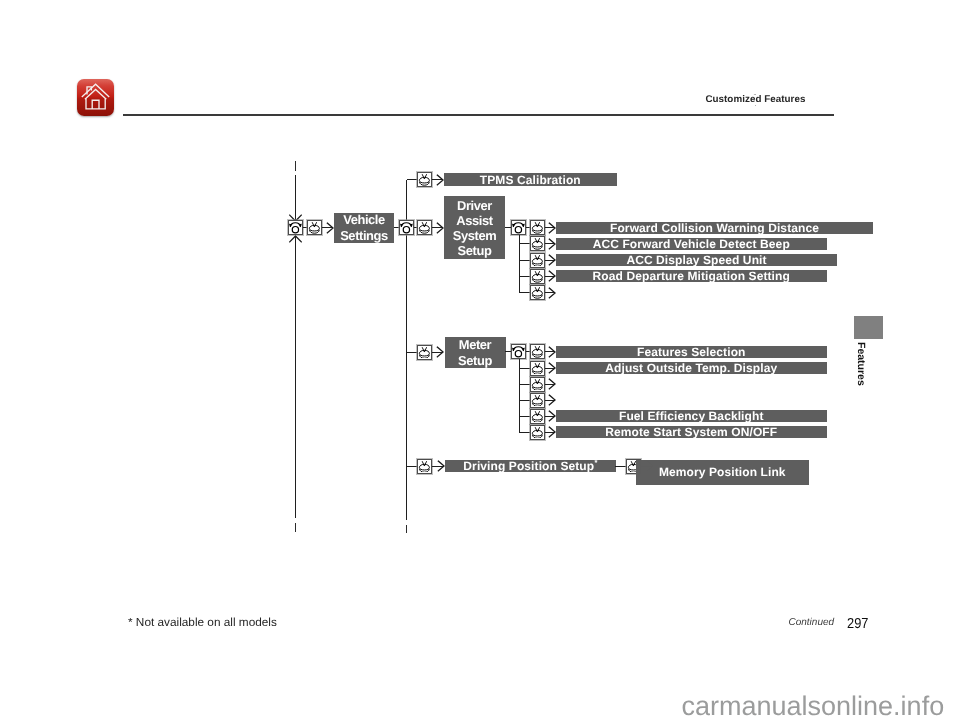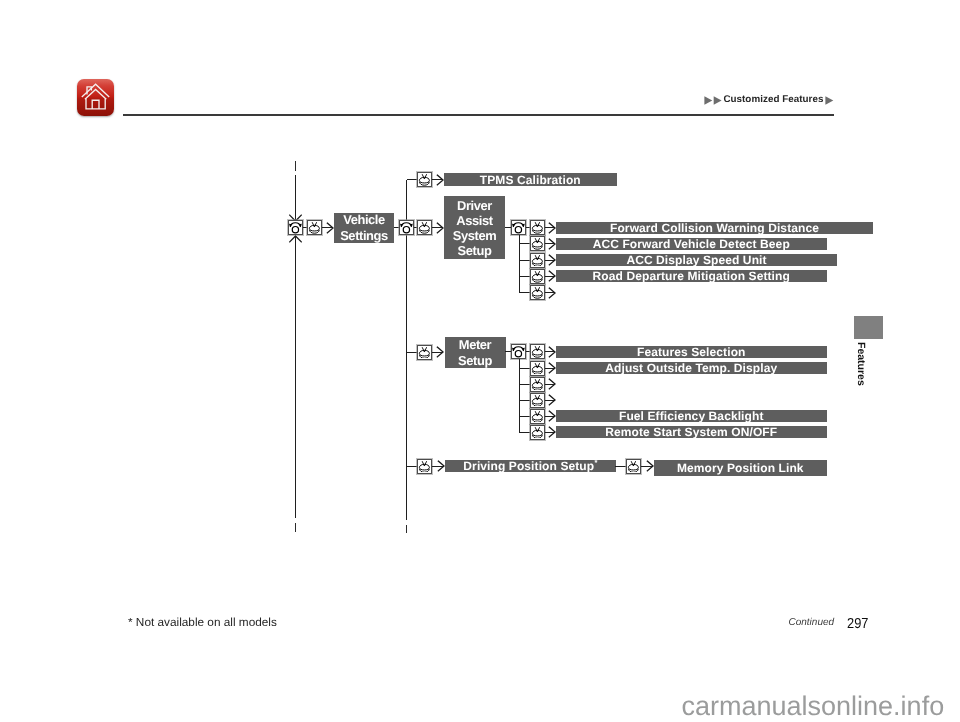--- a/index.html
+++ b/index.html
@@ -13,21 +13,21 @@
 
   
   #home-icon{position:absolute;left:77px;top:79px;width:37px;height:37px;border-radius:7px;
       background:linear-gradient(180deg,#d8483c 0%,#cf2a20 18%,#c01e14 48%,#ae1a10 54%,#931208 92%,#8a1107 100%);
       box-shadow:0 1px 2px rgba(0,0,0,.35);}
   #home-icon svg{display:block;position:absolute;left:4px;top:4px;}
   #home-icon::after{content:"";position:absolute;left:0;top:0;right:0;height:48%;border-radius:7px 7px 3px 3px;background:linear-gradient(180deg,rgba(255,255,255,.16),rgba(255,255,255,0));pointer-events:none;}
   #header-rule{position:absolute;left:123px;top:114px;width:711px;height:1.6px;background:#3a3a3a;}
   #header-title{position:absolute;left:703.5px;top:94px;font-size:9.8px;font-weight:bold;
       color:#262626;letter-spacing:0.05px;white-space:nowrap;font-family:"Liberation Sans",sans-serif;
-      display:flex;align-items:center;height:12px;}
+      display:flex;align-items:center;height:12px;flex-direction:column;}
   #header-title svg{display:block;}
   #header-title .ttl{padding:0 1.8px 0 1.9px;line-height:1;}
 
   
   #side-tab{position:absolute;left:854px;top:316px;width:29px;height:23px;background:#808080;}
   #side-label{position:absolute;left:855.5px;top:341.5px;font-size:10.5px;font-weight:bold;color:#131313;
       writing-mode:vertical-rl;text-orientation:mixed;letter-spacing:0px;white-space:nowrap;line-height:10px;}
 
   
   #footnote{position:absolute;left:128px;top:615.5px;font-size:11.8px;color:#252525;line-height:12px;}
@@ -414,21 +414,21 @@
           <path d="M2.9 16.6 C2.9 20.4 7.0 22.9 12 22.9 C17.0 22.9 21.1 20.4 21.1 16.6" fill="none" stroke="#000" stroke-width="1.8"></path>
           <path d="M7.8 2.2 L12 11.3 L16.2 2.2" fill="none" stroke="#000" stroke-width="1.7" stroke-linejoin="miter"></path>
         </svg>
       </div>
       <div class="ln hl" style="left:641px;top:465.5px;width:12.200000000000045px;"></div>
       <div style="position:absolute;left:646.2px;top:460px;width:8px;height:12px;">
         <svg width="8" height="12" viewBox="0 0 8 12">
           <path d="M1.3 1.1 L7.1 6.0 L1.3 10.9" fill="none" stroke="#1a1a1a" stroke-width="1.25" stroke-linecap="square"></path>
         </svg>
       </div>
-      <div class="bar" style="left:654px;top:459.7px;width:172.5px;height:16px;font-size:12px;">
+      <div class="bar" style="left:636px;top:459.7px;width:172.5px;height:25px;font-size:12px;">
         <span>Memory Position Link</span>
       </div>
     </div>
 
   <div id="footnote">* Not available on all models</div>
   <div id="continued">Continued</div>
   <div id="pageno">297</div>
   <div id="watermark">carmanualsonline.info</div>
 </div>
 

